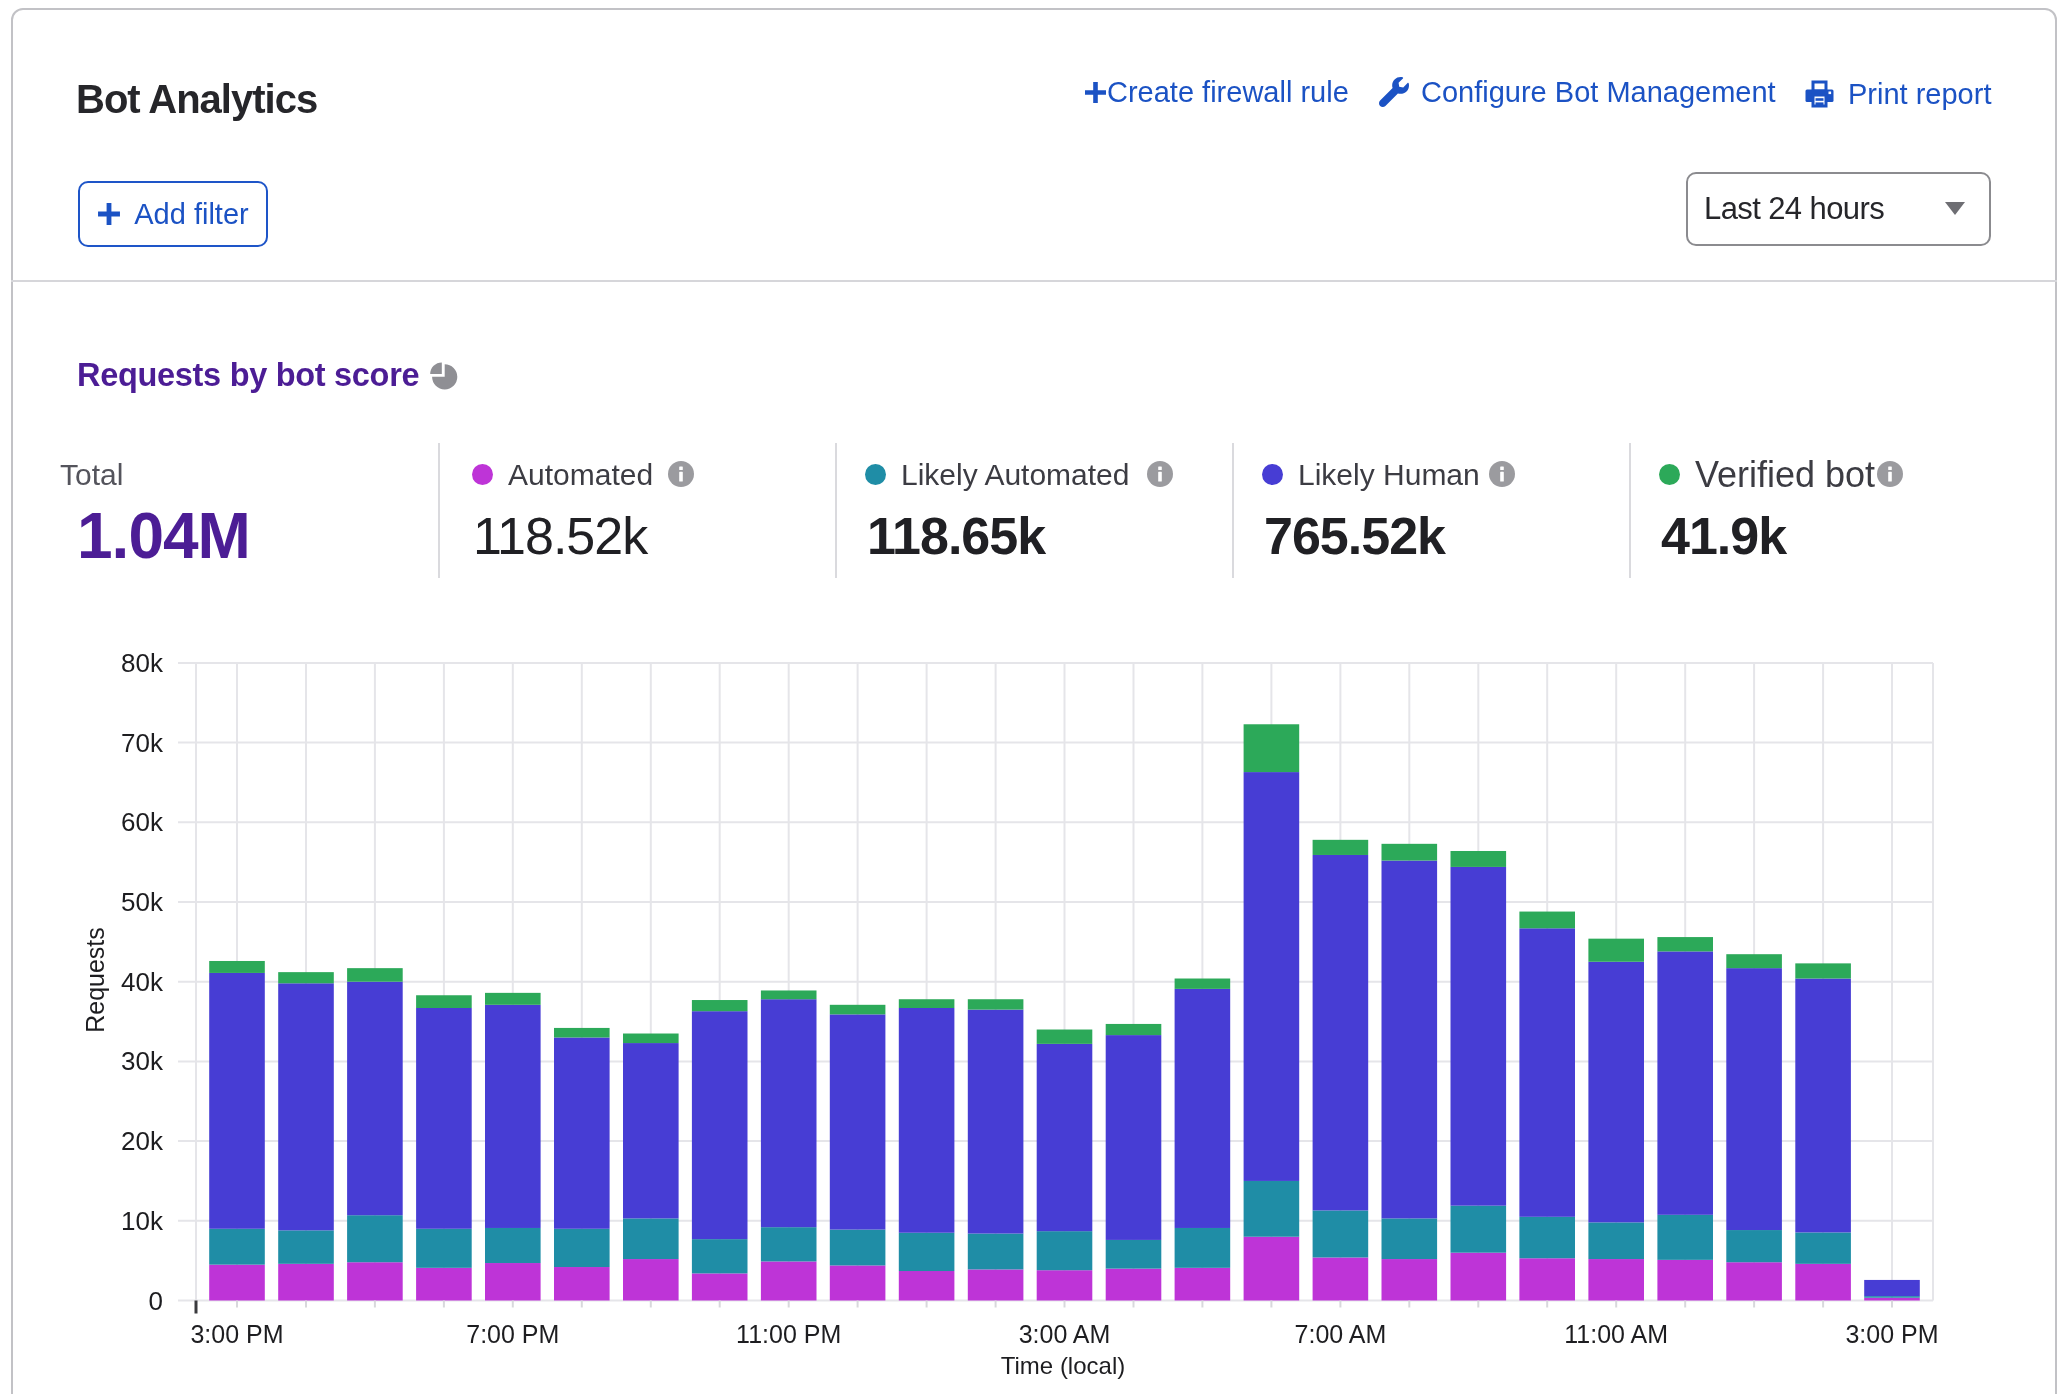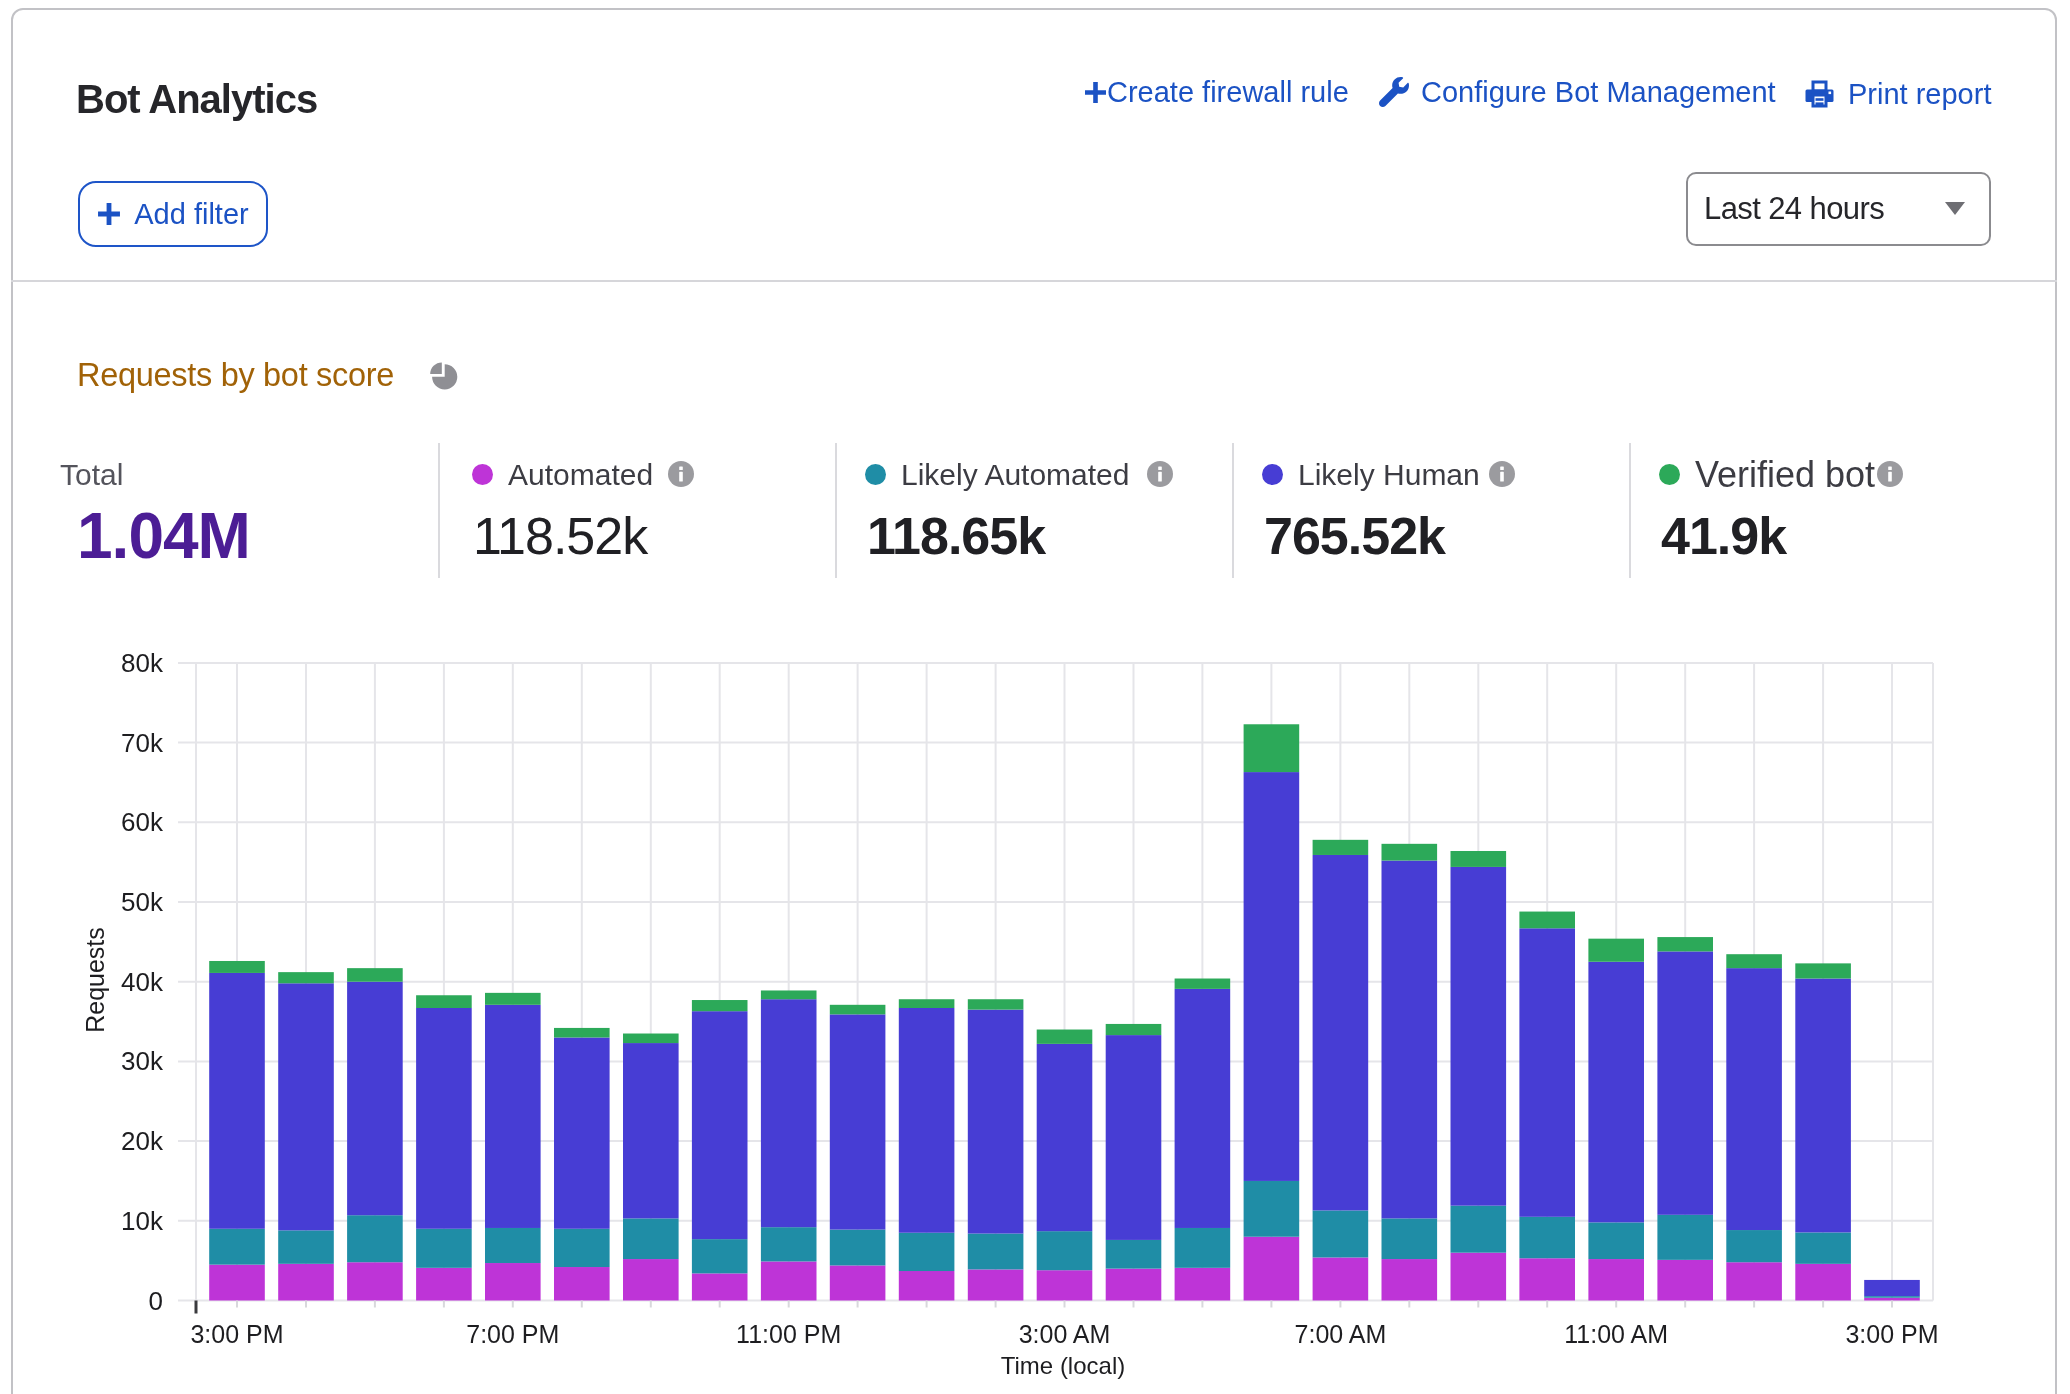--- a/index.html
+++ b/index.html
@@ -33,36 +33,36 @@
 <rect x="8" y="2" width="13" height="9" fill="none" stroke="#1b52c4" stroke-width="3"></rect>
 <rect x="0.5" y="9.5" width="28" height="12.5" rx="1.5" fill="#1b52c4"></rect>
 <rect x="23.5" y="11.5" width="2.6" height="2.6" fill="#fff"></rect>
 <rect x="8" y="15" width="13" height="11" fill="#fff" stroke="#1b52c4" stroke-width="3"></rect>
 <rect x="10.5" y="18.2" width="8" height="2.6" fill="#1b52c4"></rect>
 <rect x="10.5" y="22.4" width="8" height="2.6" fill="#1b52c4"></rect>
 </svg>
     <span>Print report</span>
   </div>
 
-<div class="abs" style="left:78px;top:181px;width:190px;height:66px;border:2px solid #1e55c8;border-radius:18px;display:flex;align-items:center;justify-content:center;gap:13px;color:#1b52c4;font-size:29px;">
+<div class="abs" style="left:78px;top:181px;width:190px;height:66px;border:2px solid #1e55c8;border-radius:10px;display:flex;align-items:center;justify-content:center;gap:13px;color:#1b52c4;font-size:29px;">
     <svg width="24" height="24" viewBox="0 0 23 23">
       <path d="M9.2 1 h4.6 v8.2 H22 v4.6 h-8.2 V22 H9.2 v-8.2 H1 V9.2 h8.2 Z" fill="#1b52c4"></path>
     </svg>
     <span>Add filter</span>
   </div>
 
 <div class="abs" style="left:1686px;top:172px;width:305px;height:74px;border:2px solid #8b8b8f;border-radius:10px;"></div>
 <div class="abs" style="left:1704px;top:192px;font-size:31px;color:#26262a;line-height:34px;letter-spacing:-0.6px;">Last 24 hours</div>
 <div class="abs" style="left:1945px;top:201px;"><svg width="20" height="13" viewBox="0 0 20 13">
       <path d="M0 0 H20 L10 13 Z" fill="#6e6e73"></path>
     </svg></div>
 
 <div class="abs" style="left:11px;top:280px;width:2046px;height:2px;background:#d6d6da"></div>
 
-<div class="abs" style="left:77px;top:358px;font-size:32.5px;font-weight:normal;color:#a16207;line-height:1.1;letter-spacing:-0.3px;">Requests by bot score</div>
+<div class="abs" style="left:77px;top:358px;font-size:32.5px;font-weight:bold;color:#4c1d95;line-height:1.1;letter-spacing:-0.3px;">Requests by bot score</div>
 <div class="abs" style="left:430px;top:362px;"><svg width="28" height="28" viewBox="0 0 28 28">
 <path d="M14.7 14.8 L14.7 2.2 A12.6 12.6 0 1 1 2.1 14.8 Z" fill="#8f8f94"></path>
 <path d="M11.8 12 L0.2 12 A11.6 11.6 0 0 1 11.8 0.4 Z" fill="#8f8f94"></path>
 </svg></div>
 
 <div style="position:absolute;left:438px;top:443px;width:2px;height:135px;background:#dadade"></div>
 <div style="position:absolute;left:835px;top:443px;width:2px;height:135px;background:#dadade"></div>
 <div style="position:absolute;left:1232px;top:443px;width:2px;height:135px;background:#dadade"></div>
 <div style="position:absolute;left:1629px;top:443px;width:2px;height:135px;background:#dadade"></div>
 <div style="position:absolute;left:60px;top:459px;font-size:30px;line-height:31px;color:#54545c">Total</div>

